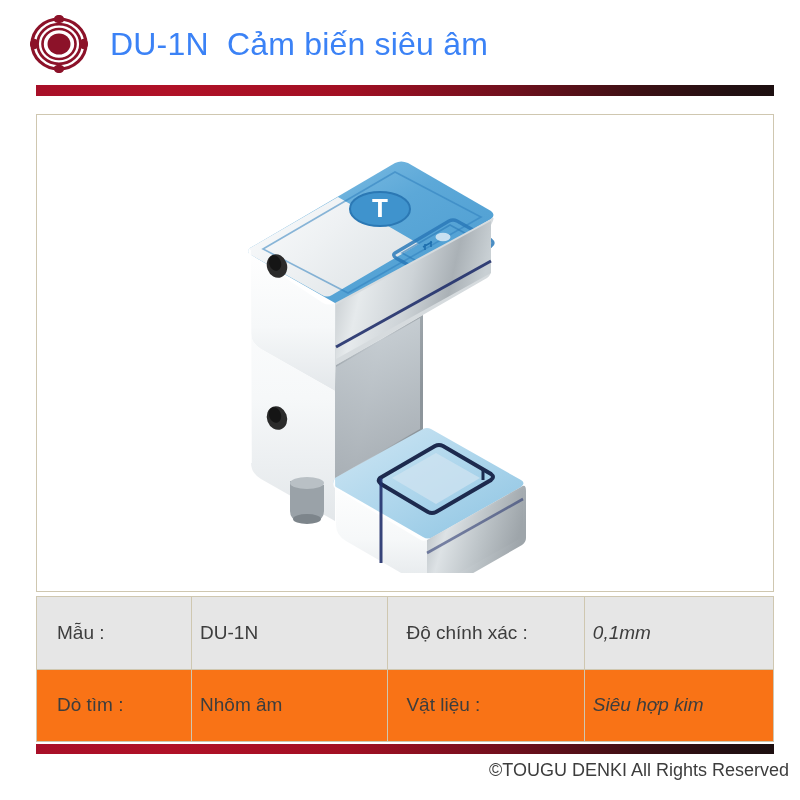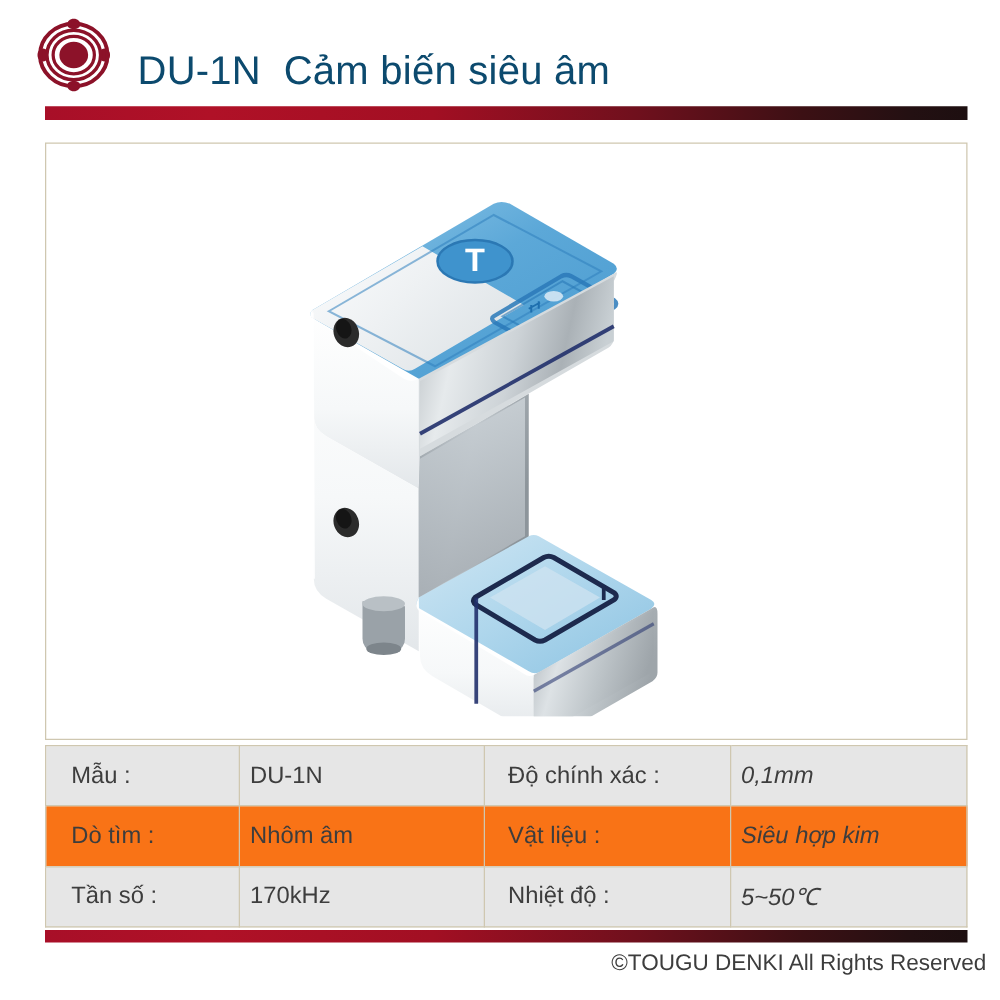--- a/index.html
+++ b/index.html
@@ -35,24 +35,24 @@
     top: 13px;
     width: 62px;
     height: 62px;
   }
 
   .logo-svg { display: block; width: 62px; height: 62px; }
 
   .page-title {
     position: absolute;
     left: 110px;
-    top: 34px;
+    top: 22px;
     font-size: 32px;
     line-height: 44px;
-    color: #0c4a6e;
+    color: #3b82f6;
     letter-spacing: 0.2px;
     white-space: pre;
     font-weight: 400;
   }
 
   
   .red-bar {
     position: absolute;
     left: 36px;
     width: 738px;
@@ -282,26 +282,20 @@
         <td class="c-value1">DU-1N</td>
         <td class="c-label2">Độ chính xác :</td>
         <td class="c-value2">0,1mm</td>
       </tr>
       <tr class="plain">
         <td class="c-label1">Dò tìm :</td>
         <td class="c-value1">Nhôm âm</td>
         <td class="c-label2">Vật liệu :</td>
         <td class="c-value2">Siêu hợp kim</td>
       </tr>
-      <tr class="shaded">
-        <td class="c-label1">Tần số :</td>
-        <td class="c-value1">170kHz</td>
-        <td class="c-label2">Nhiệt độ :</td>
-        <td class="c-value2">5~50℃</td>
-      </tr>
     </tbody>
   </table>
 
   <div class="red-bar bottom"></div>
 
   <div class="footer">©TOUGU DENKI All Rights Reserved</div>
 
 </div>
 
 </body></html>

